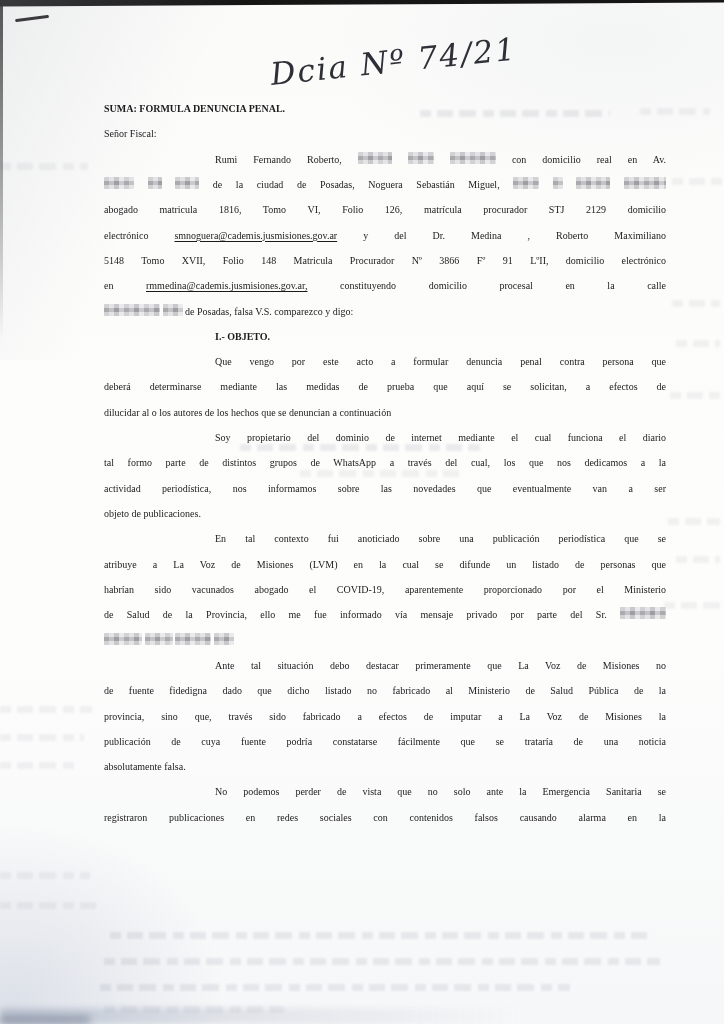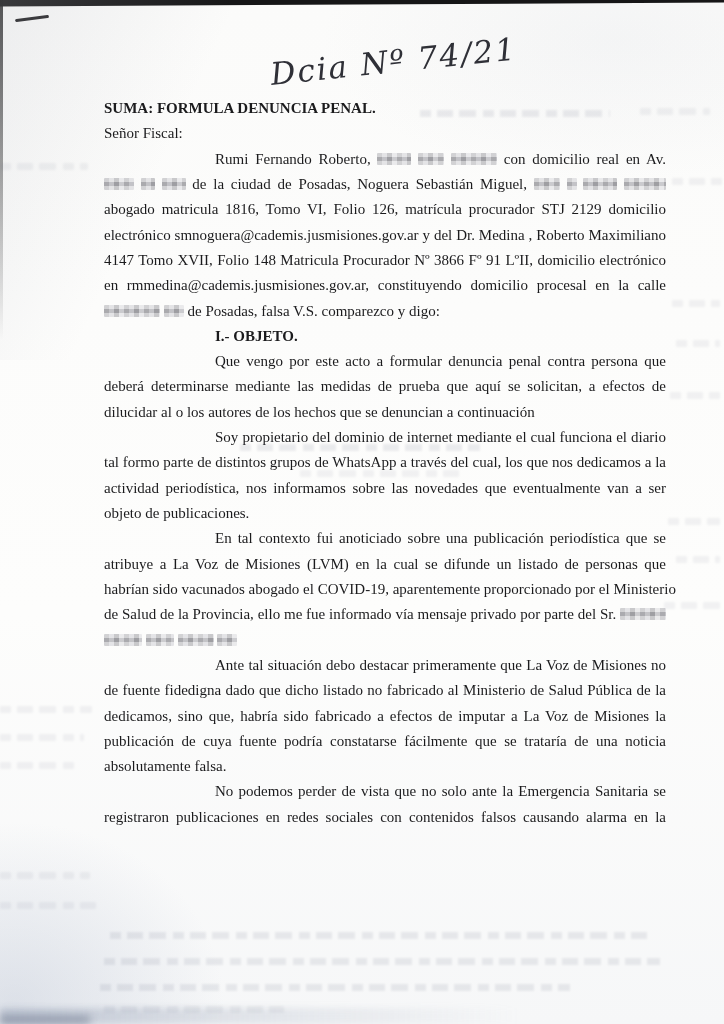--- a/index.html
+++ b/index.html
@@ -25,27 +25,27 @@
     background:rgba(80,92,115,.45);filter:blur(4px);}
   
   .handwriting{
     position:absolute;left:270px;top:44px;width:230px;
     font-family:"DejaVu Serif", serif;font-style:italic;font-size:31px;
     color:#2f3037;letter-spacing:2px;transform:rotate(-6deg);white-space:nowrap;
   }
   
   .doc{position:absolute;left:104px;top:96px;width:562px;}
   .line{
-    font-size:15px;line-height:25.32px;height:25.32px;white-space:nowrap;
+    font-size:10px;line-height:25.32px;height:25.32px;white-space:nowrap;
     text-align:justify;text-align-last:justify;
   }
   .line.last{text-align-last:left;}
   .line.bold{font-weight:bold;}
   .line.indent{text-indent:111px;}
-  .u{text-underline-offset:2px;margin-top:16px;}
+  .u{text-decoration:underline;text-underline-offset:2px;margin-top:16px;}
   .redact{
     display:inline-block;height:12px;vertical-align:-1px;border-radius:1px;
     background-image:
       repeating-linear-gradient(0deg, rgba(255,255,255,.38) 0 4px, rgba(70,70,78,.16) 4px 8px),
       repeating-linear-gradient(90deg,#a6a6ab 0 5px,#cbcbd0 5px 10px,#94949a 10px 15px,#d7d7db 15px 20px);
     opacity:.8;
   }
   
   .bleed{position:absolute;height:7px;opacity:.12;filter:blur(1px);
     background:repeating-linear-gradient(90deg,#6b7087 0 11px,transparent 11px 17px,#6b7087 17px 33px,transparent 33px 39px,#6b7087 39px 56px,transparent 56px 63px);}
@@ -65,39 +65,39 @@
 
   <div class="handwriting">Dcia Nº 74/21</div>
 
   <div class="doc">
       <div class="line bold last"><span>SUMA: FORMULA DENUNCIA PENAL.</span></div>
       <div class="line last"><span>Señor Fiscal:</span></div>
       <div class="line indent"><span>Rumi Fernando Roberto,</span> <span class="redact" style="width: 34px;"></span> <span class="redact" style="width: 26px;"></span> <span class="redact" style="width: 46px;"></span> <span>con domicilio real en Av.</span></div>
       <div class="line"><span class="redact" style="width: 30px;"></span> <span class="redact" style="width: 14px;"></span> <span class="redact" style="width: 24px;"></span> <span>de la ciudad de Posadas, Noguera Sebastián Miguel,</span> <span class="redact" style="width: 26px;"></span> <span class="redact" style="width: 10px;"></span> <span class="redact" style="width: 34px;"></span> <span class="redact" style="width: 42px;"></span></div>
       <div class="line"><span>abogado matricula 1816, Tomo VI, Folio 126, matrícula procurador STJ 2129 domicilio</span></div>
       <div class="line"><span>electrónico</span> <span class="u">smnoguera@cademis.jusmisiones.gov.ar</span> <span>y del Dr. Medina , Roberto Maximiliano</span></div>
-      <div class="line"><span>4147 Tomo XVII, Folio 148 Matricula Procurador Nº 3866 Fº 91 LºII, domicilio electrónico</span></div>
+      <div class="line"><span>5148 Tomo XVII, Folio 148 Matricula Procurador Nº 3866 Fº 91 LºII, domicilio electrónico</span></div>
       <div class="line"><span>en</span> <span class="u">rmmedina@cademis.jusmisiones.gov.ar,</span> <span>constituyendo domicilio procesal en la calle</span></div>
       <div class="line last"><span class="redact" style="width: 56px;"></span> <span class="redact" style="width: 20px;"></span> <span>de Posadas, falsa V.S. comparezco y digo:</span></div>
       <div class="line bold indent last"><span>I.- OBJETO.</span></div>
       <div class="line indent"><span>Que vengo por este acto a formular denuncia penal contra persona que</span></div>
       <div class="line"><span>deberá determinarse mediante las medidas de prueba que aquí se solicitan, a efectos de</span></div>
       <div class="line last"><span>dilucidar al o los autores de los hechos que se denuncian a continuación</span></div>
       <div class="line indent"><span>Soy propietario del dominio de internet mediante el cual funciona el diario</span></div>
       <div class="line"><span>tal formo parte de distintos grupos de WhatsApp a través del cual, los que nos dedicamos a la</span></div>
       <div class="line"><span>actividad periodística, nos informamos sobre las novedades que eventualmente van a ser</span></div>
       <div class="line last"><span>objeto de publicaciones.</span></div>
       <div class="line indent"><span>En tal contexto fui anoticiado sobre una publicación periodística que se</span></div>
       <div class="line"><span>atribuye a La Voz de Misiones (LVM) en la cual se difunde un listado de personas que</span></div>
       <div class="line"><span>habrían sido vacunados abogado el COVID-19, aparentemente proporcionado por el Ministerio</span></div>
       <div class="line"><span>de Salud de la Provincia, ello me fue informado vía mensaje privado por parte del Sr.</span> <span class="redact" style="width: 46px;"></span></div>
       <div class="line last"><span class="redact" style="width: 38px;"></span> <span class="redact" style="width: 28px;"></span> <span class="redact" style="width: 36px;"></span> <span class="redact" style="width: 20px;"></span></div>
       <div class="line indent"><span>Ante tal situación debo destacar primeramente que La Voz de Misiones no</span></div>
       <div class="line"><span>de fuente fidedigna dado que dicho listado no fabricado al Ministerio de Salud Pública de la</span></div>
-      <div class="line"><span>dedicamos, sino que, habría sido fabricado a efectos de imputar a La Voz de Misiones la</span></div>
+      <div class="line"><span>provincia, sino que, través sido fabricado a efectos de imputar a La Voz de Misiones la</span></div>
       <div class="line"><span>publicación de cuya fuente podría constatarse fácilmente que se trataría de una noticia</span></div>
       <div class="line last"><span>absolutamente falsa.</span></div>
       <div class="line indent"><span>No podemos perder de vista que no solo ante la Emergencia Sanitaria se</span></div>
       <div class="line"><span>registraron publicaciones en redes sociales con contenidos falsos causando alarma en la</span></div>
     </div>
 
   <div class="bleed" style="left:420px;top:110px;width:190px;"></div>
   <div class="bleed soft" style="left:640px;top:108px;width:70px;"></div>
   <div class="bleed soft" style="left:0px;top:163px;width:88px;"></div>
   <div class="bleed soft" style="left:672px;top:178px;width:50px;"></div>

